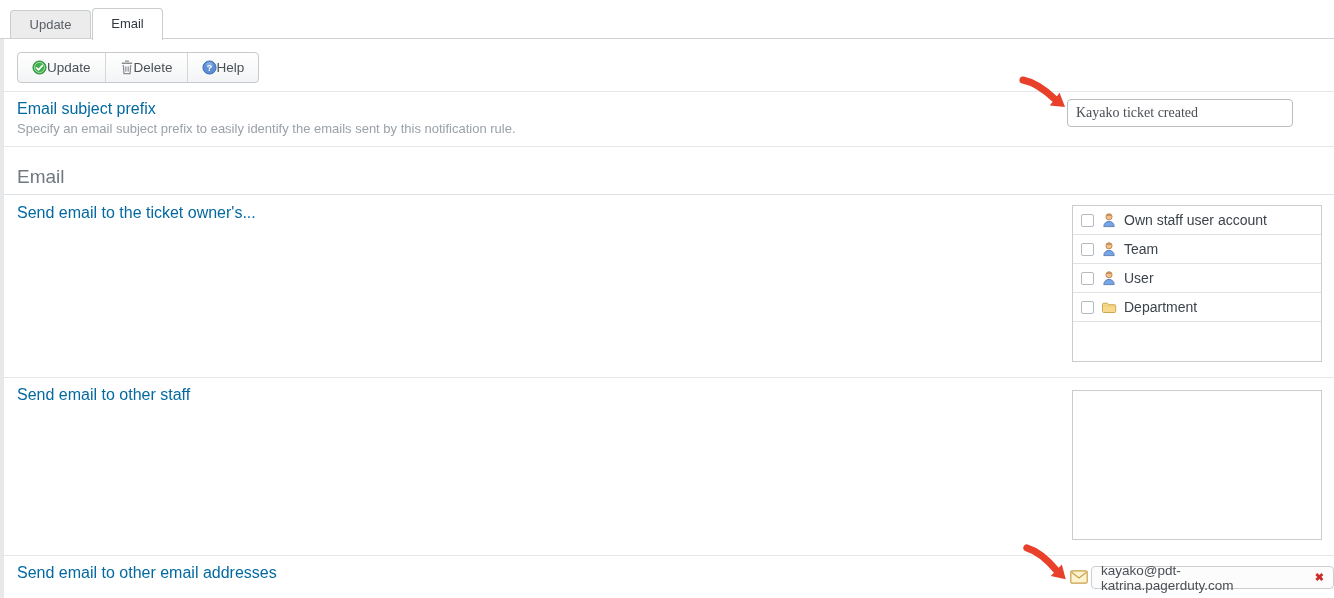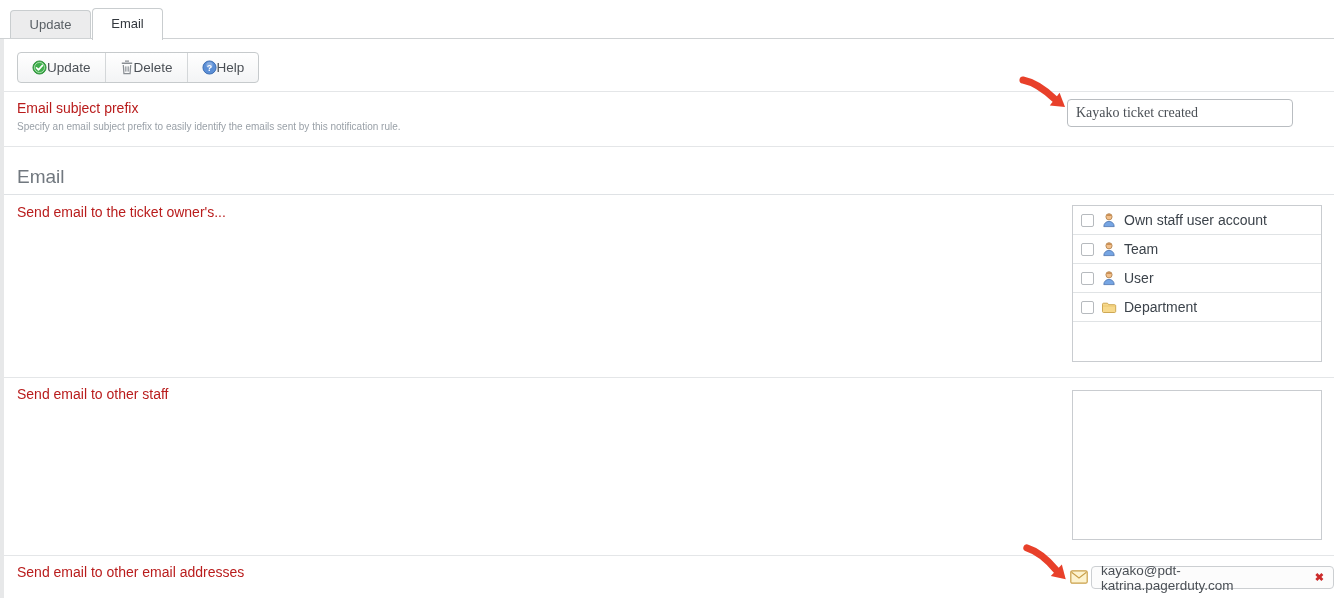--- a/index.html
+++ b/index.html
@@ -24,22 +24,22 @@
                background: linear-gradient(#ffffff, #f3f4f5); }
   .tb-btn { display: flex; align-items: center; height: 29px; padding: 0 14px;
             font-size: 13.5px; color: #4b5056; background: transparent; border: none; cursor: pointer; }
   .tb-btn + .tb-btn { border-left: 1px solid #d4d7d9; }
   .tb-btn svg { display: block; }
 
   
   .divider { position: absolute; left: 4px; right: 0; height: 1px; background: #e4e6e8; }
 
   
-  .field-label { position: absolute; left: 17px; font-size: 14px; color: #b91c1c; }
-  .field-desc  { position: absolute; left: 17px; font-size: 10px; color: #9aa1a8; }
+  .field-label { position: absolute; left: 17px; font-size: 16px; color: #0369a1; }
+  .field-desc  { position: absolute; left: 17px; font-size: 13px; color: #9aa1a8; }
   .subject-input { position: absolute; left: 1067px; top: 99px; width: 226px; height: 28px;
                    border: 1px solid #b9bdc1; border-radius: 4px; padding: 0 8px;
                    font-family: Liberation Serif, serif; font-size: 14px; color: #4a4f55; background: #fff; }
 
   
   .section-title { position: absolute; left: 17px; top: 166px; font-size: 19px; color: #71787f; font-weight: 400; }
   .section-underline { position: absolute; left: 4px; right: 0; top: 194px; height: 1px; background: #dfe2e5; }
 
   
   .listbox { position: absolute; left: 1072px; width: 250px; background: #fff; border: 1px solid #c9ccd0; }

